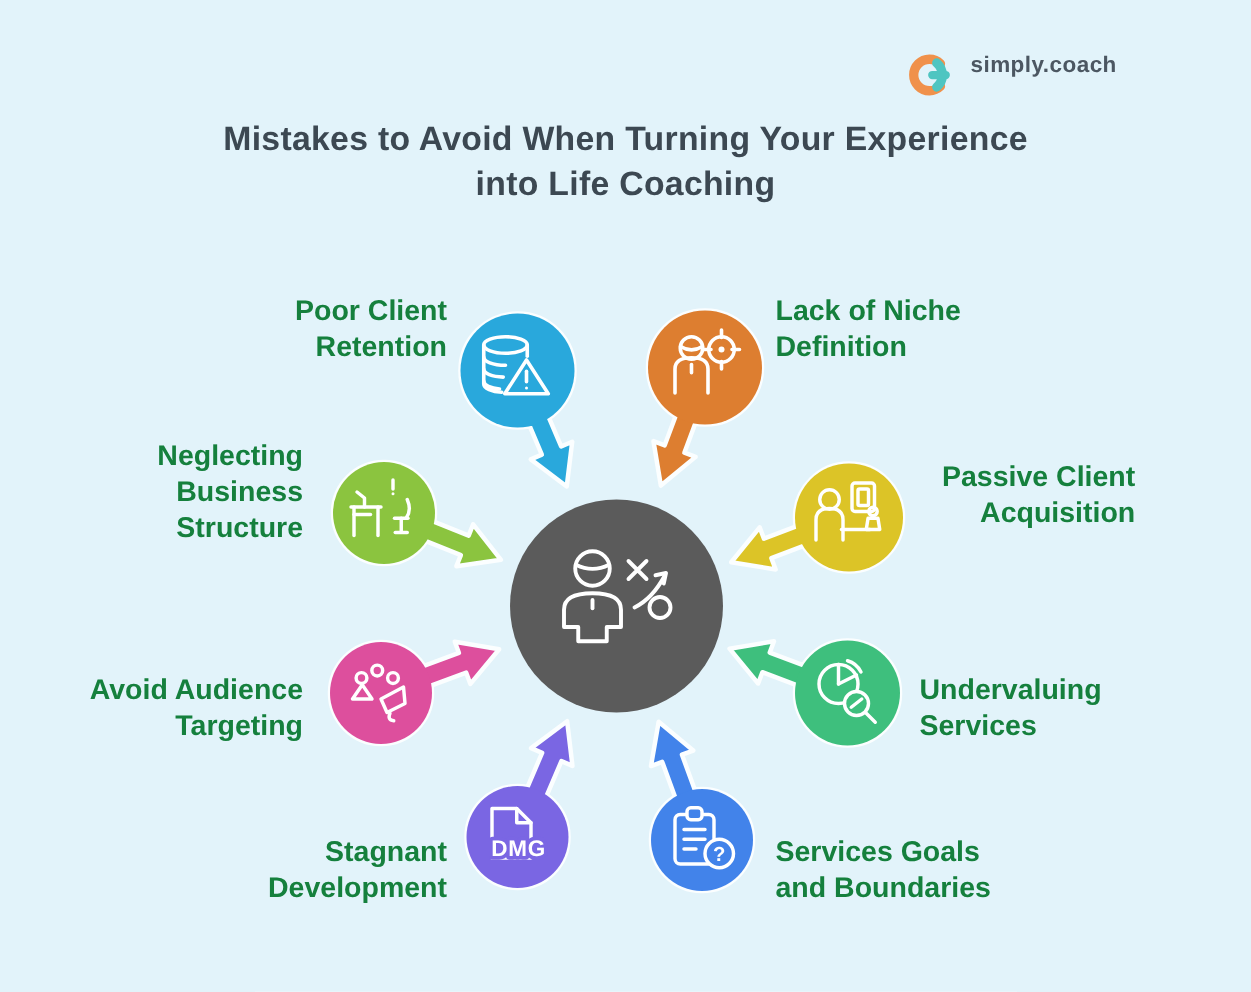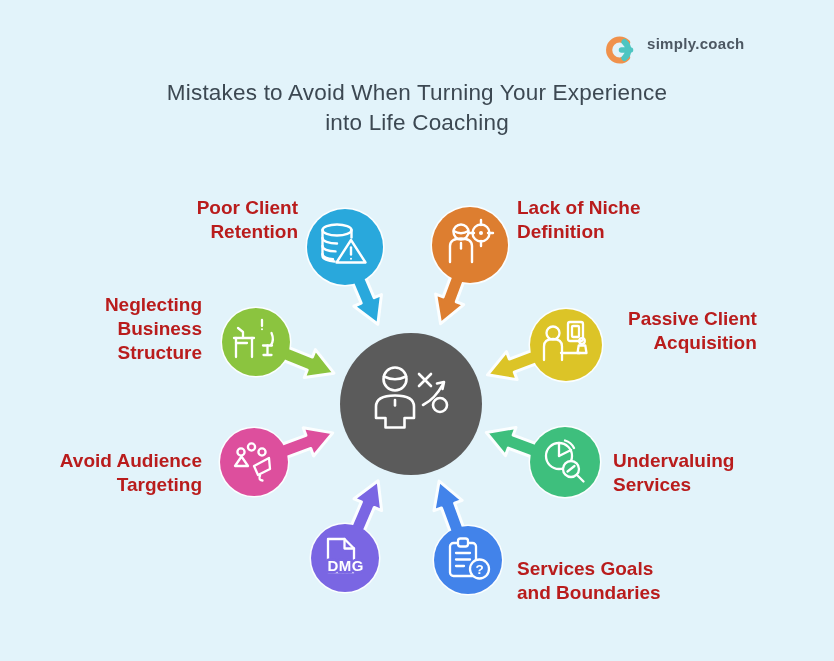--- a/index.html
+++ b/index.html
@@ -2,30 +2,30 @@
 <html><head>
 <meta charset="utf-8">
 <style>
   html,body{margin:0;padding:0;}
   body{font-family:"Liberation Sans","DejaVu Sans",sans-serif;}
   #canvas{position:relative;width:834px;height:661px;overflow:hidden;background:#E2F3FA;}
   #scene{position:absolute;left:0;top:0;}
   .title{
     position:absolute;left:0;right:0;top:78px;
     text-align:center;white-space:pre-line;
-    font-weight:400;font-size:22.5px;line-height:30px;
+    font-weight:700;font-size:22.5px;line-height:30px;
     color:#3C4852;letter-spacing:.2px;
   }
   .logo-text{
     position:absolute;left:647px;top:35px;
     font-weight:600;font-size:15px;color:#4C5762;letter-spacing:.3px;
   }
   .node-label{
     position:absolute;white-space:pre-line;
-    font-weight:700;font-size:19px;line-height:24px;color:#b91c1c;
+    font-weight:700;font-size:19px;line-height:24px;color:#15803d;
   }
   .lbl0{right:536px;top:196px;text-align:right;}
   .lbl1{left:517px;top:196px;text-align:left;}
   .lbl2{right:632px;top:293px;text-align:right;}
   .lbl3{left:628px;top:307px;text-align:right;}
   .lbl4{right:632px;top:449px;text-align:right;}
   .lbl5{left:613px;top:449px;text-align:left;}
   .lbl6{right:536px;top:557px;text-align:right;}
   .lbl7{left:517px;top:557px;text-align:left;}
 </style>
@@ -188,16 +188,18 @@
 Business
 Structure</div>
   <div class="node-label lbl1">Lack of Niche
 Definition</div>
   <div class="node-label lbl3">Passive Client
 Acquisition</div>
   <div class="node-label lbl4">Avoid Audience
 Targeting</div>
   <div class="node-label lbl5">Undervaluing
 Services</div>
+  <div class="node-label lbl6">Stagnant
+Development</div>
   <div class="node-label lbl7">Services Goals
 and Boundaries</div>
 
 </div>
 
 </body></html>

